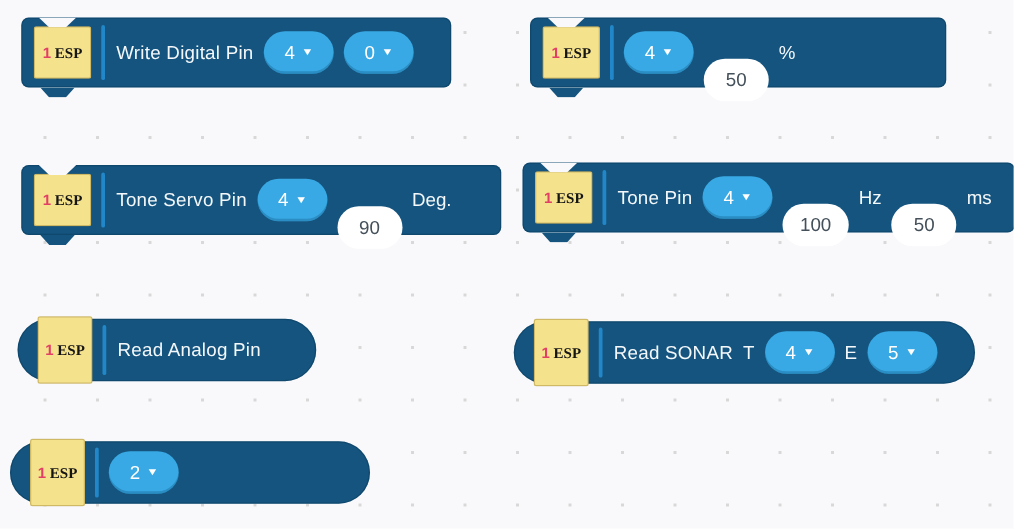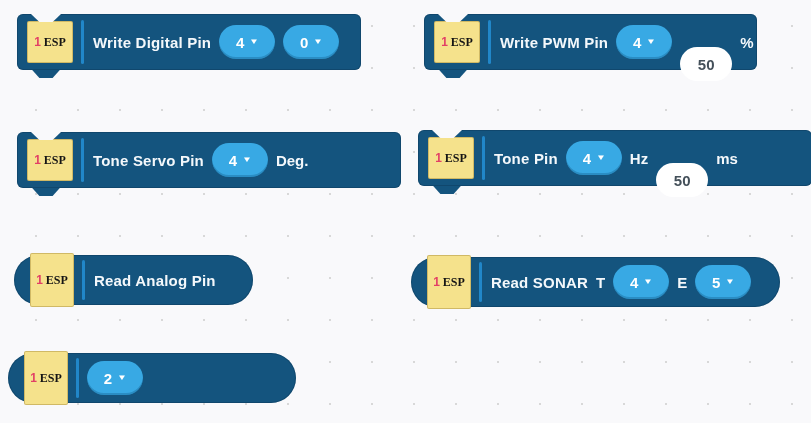--- a/index.html
+++ b/index.html
@@ -17,21 +17,21 @@
 
   .block{
     position:absolute;
     display:flex;
     align-items:center;
     background:var(--block-fill,#14547e);
     color:var(--label-color,#fff);
     box-shadow:inset 0 0 0 1px rgba(8,48,76,.35);
     white-space:nowrap;
   }
-  .block > *{flex-shrink:0;font-weight:bold;}
+  .block > *{flex-shrink:0;}
 
   .stmt{height:56px; border-radius:6px; padding-left:10px;}
   .oval{height:50px; border-radius:25px; padding-left:16px;}
 
   
   .notch{
     position:absolute; top:0; left:14px; width:30px; height:8px;
     background:var(--canvas-bg,#f9f9fb);
     clip-path:polygon(0 0,100% 0,72% 100%,28% 100%);
   }
@@ -124,21 +124,20 @@
   </div>
 
   <div class="block stmt" style="left:424px; top:14px; width:323px;">
     <div class="notch"></div>
     <div class="bump"></div>
     <div class="badge">
       <span class="badge-num">1</span>
       <span class="badge-label">ESP</span>
     </div>
     <div class="sep"></div>
-    <span class="label">Write PWM Pin</span>
     <div class="fields">
       <div class="pill">
         <span>4</span>
         <span class="caret">▼</span>
       </div>
       <div class="numfield">50</div>
       <span class="unit">%</span>
     </div>
   </div>
 
@@ -149,38 +148,40 @@
       <span class="badge-num">1</span>
       <span class="badge-label">ESP</span>
     </div>
     <div class="sep"></div>
     <span class="label">Tone Servo Pin</span>
     <div class="fields">
       <div class="pill">
         <span>4</span>
         <span class="caret">▼</span>
       </div>
+      <div class="numfield">90</div>
       <span class="unit">Deg.</span>
     </div>
   </div>
 
   <div class="block stmt" style="left:418px; top:130px; width:384px;">
     <div class="notch"></div>
     <div class="bump"></div>
     <div class="badge">
       <span class="badge-num">1</span>
       <span class="badge-label">ESP</span>
     </div>
     <div class="sep"></div>
     <span class="label">Tone Pin</span>
     <div class="fields">
       <div class="pill">
         <span>4</span>
         <span class="caret">▼</span>
       </div>
+      <div class="numfield">100</div>
       <span class="unit">Hz</span>
       <div class="numfield">50</div>
       <span class="unit">ms</span>
     </div>
   </div>
 
   <div class="block oval" style="left:14px; top:255px; width:223px;">
     <div class="badge">
       <span class="badge-num">1</span>
       <span class="badge-label">ESP</span>

